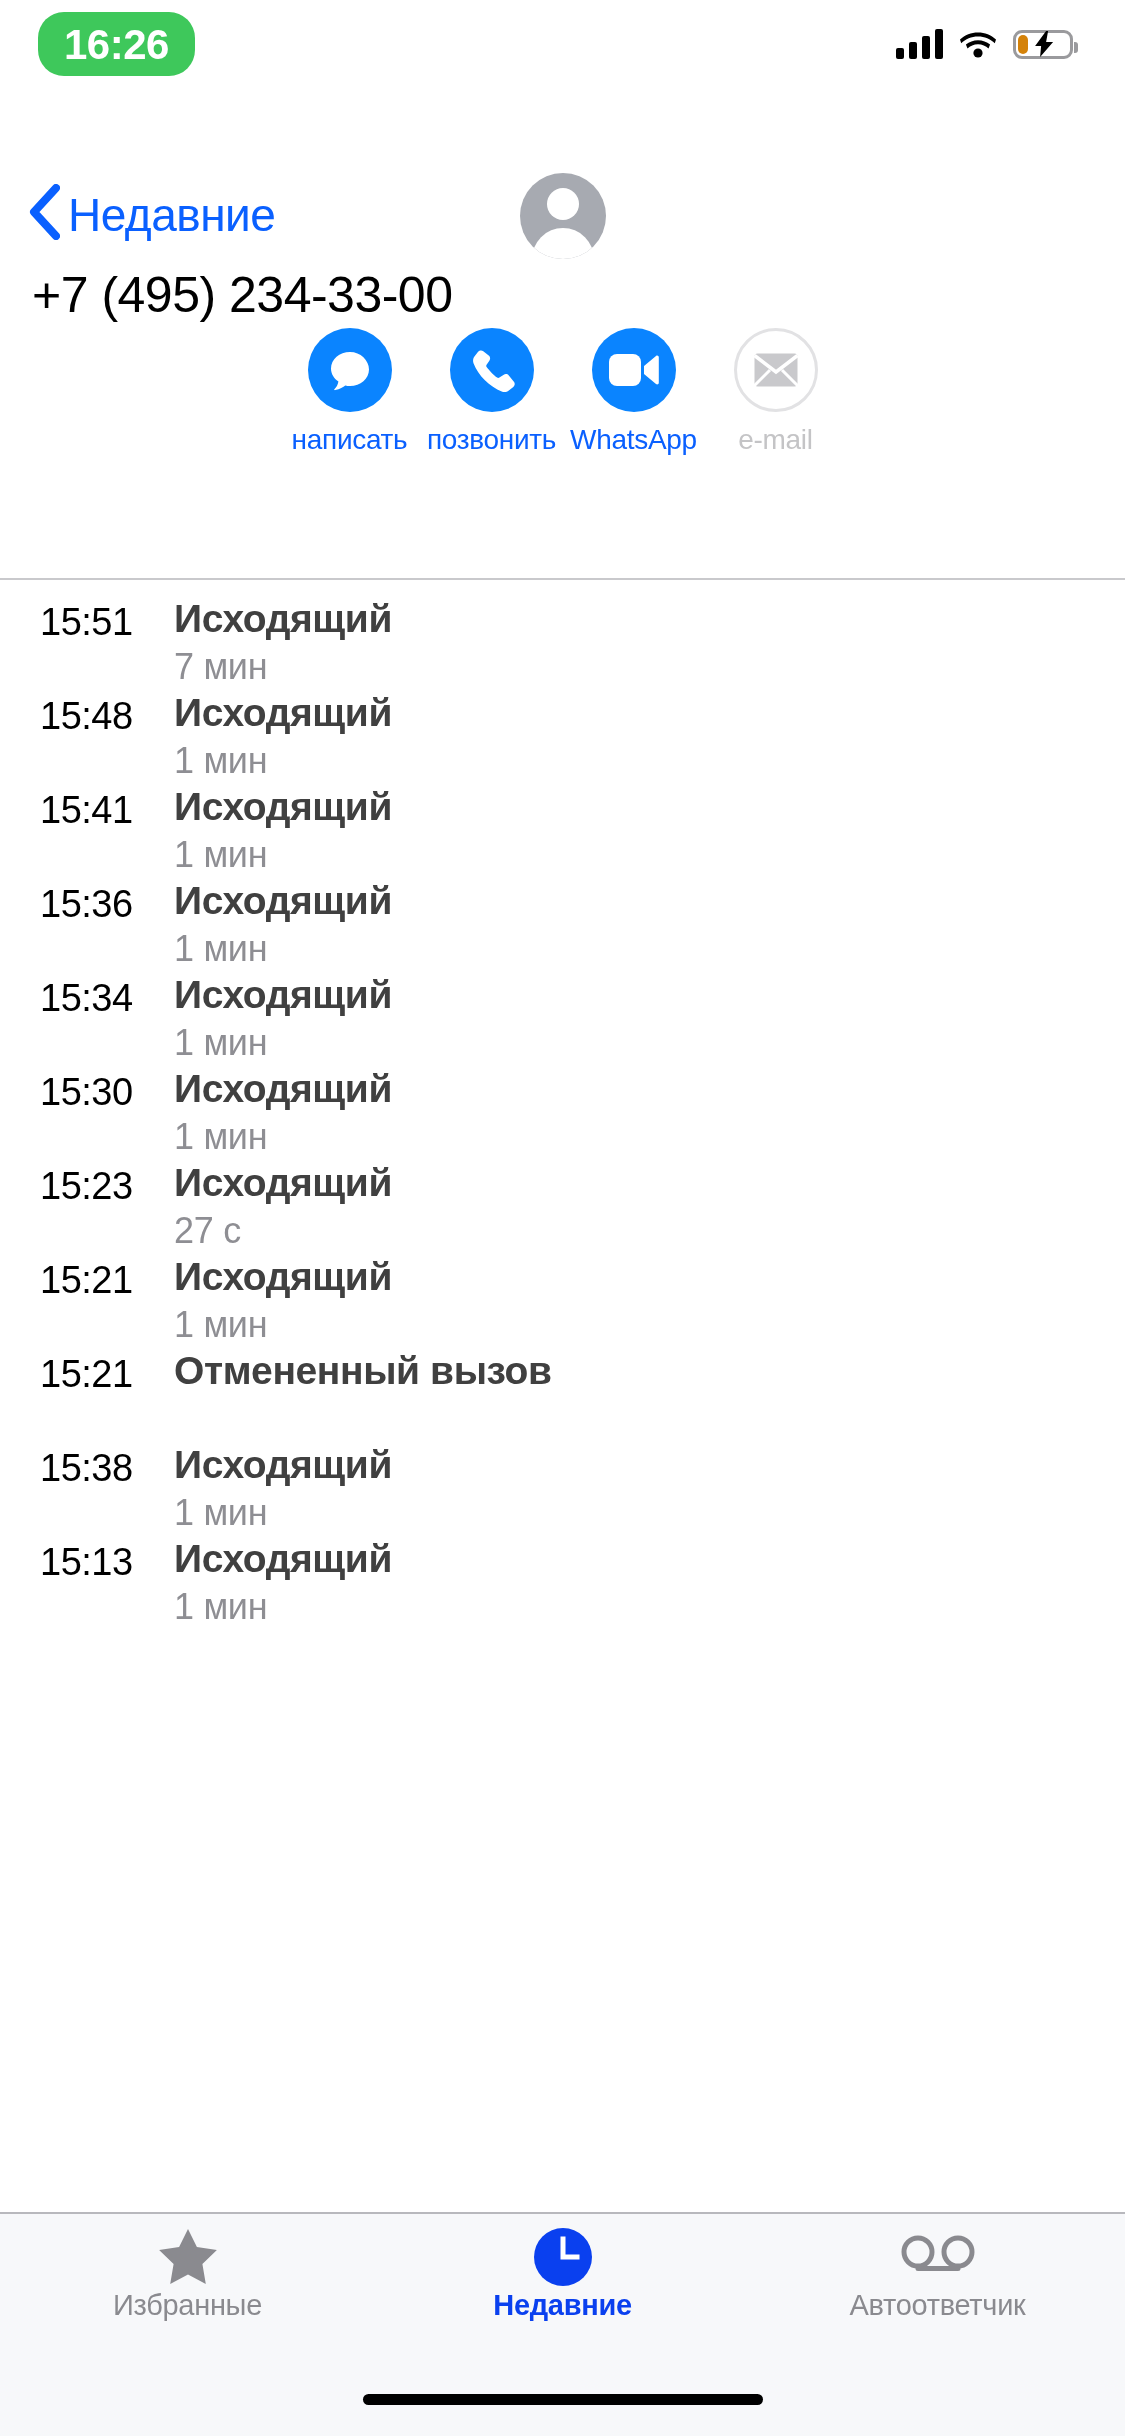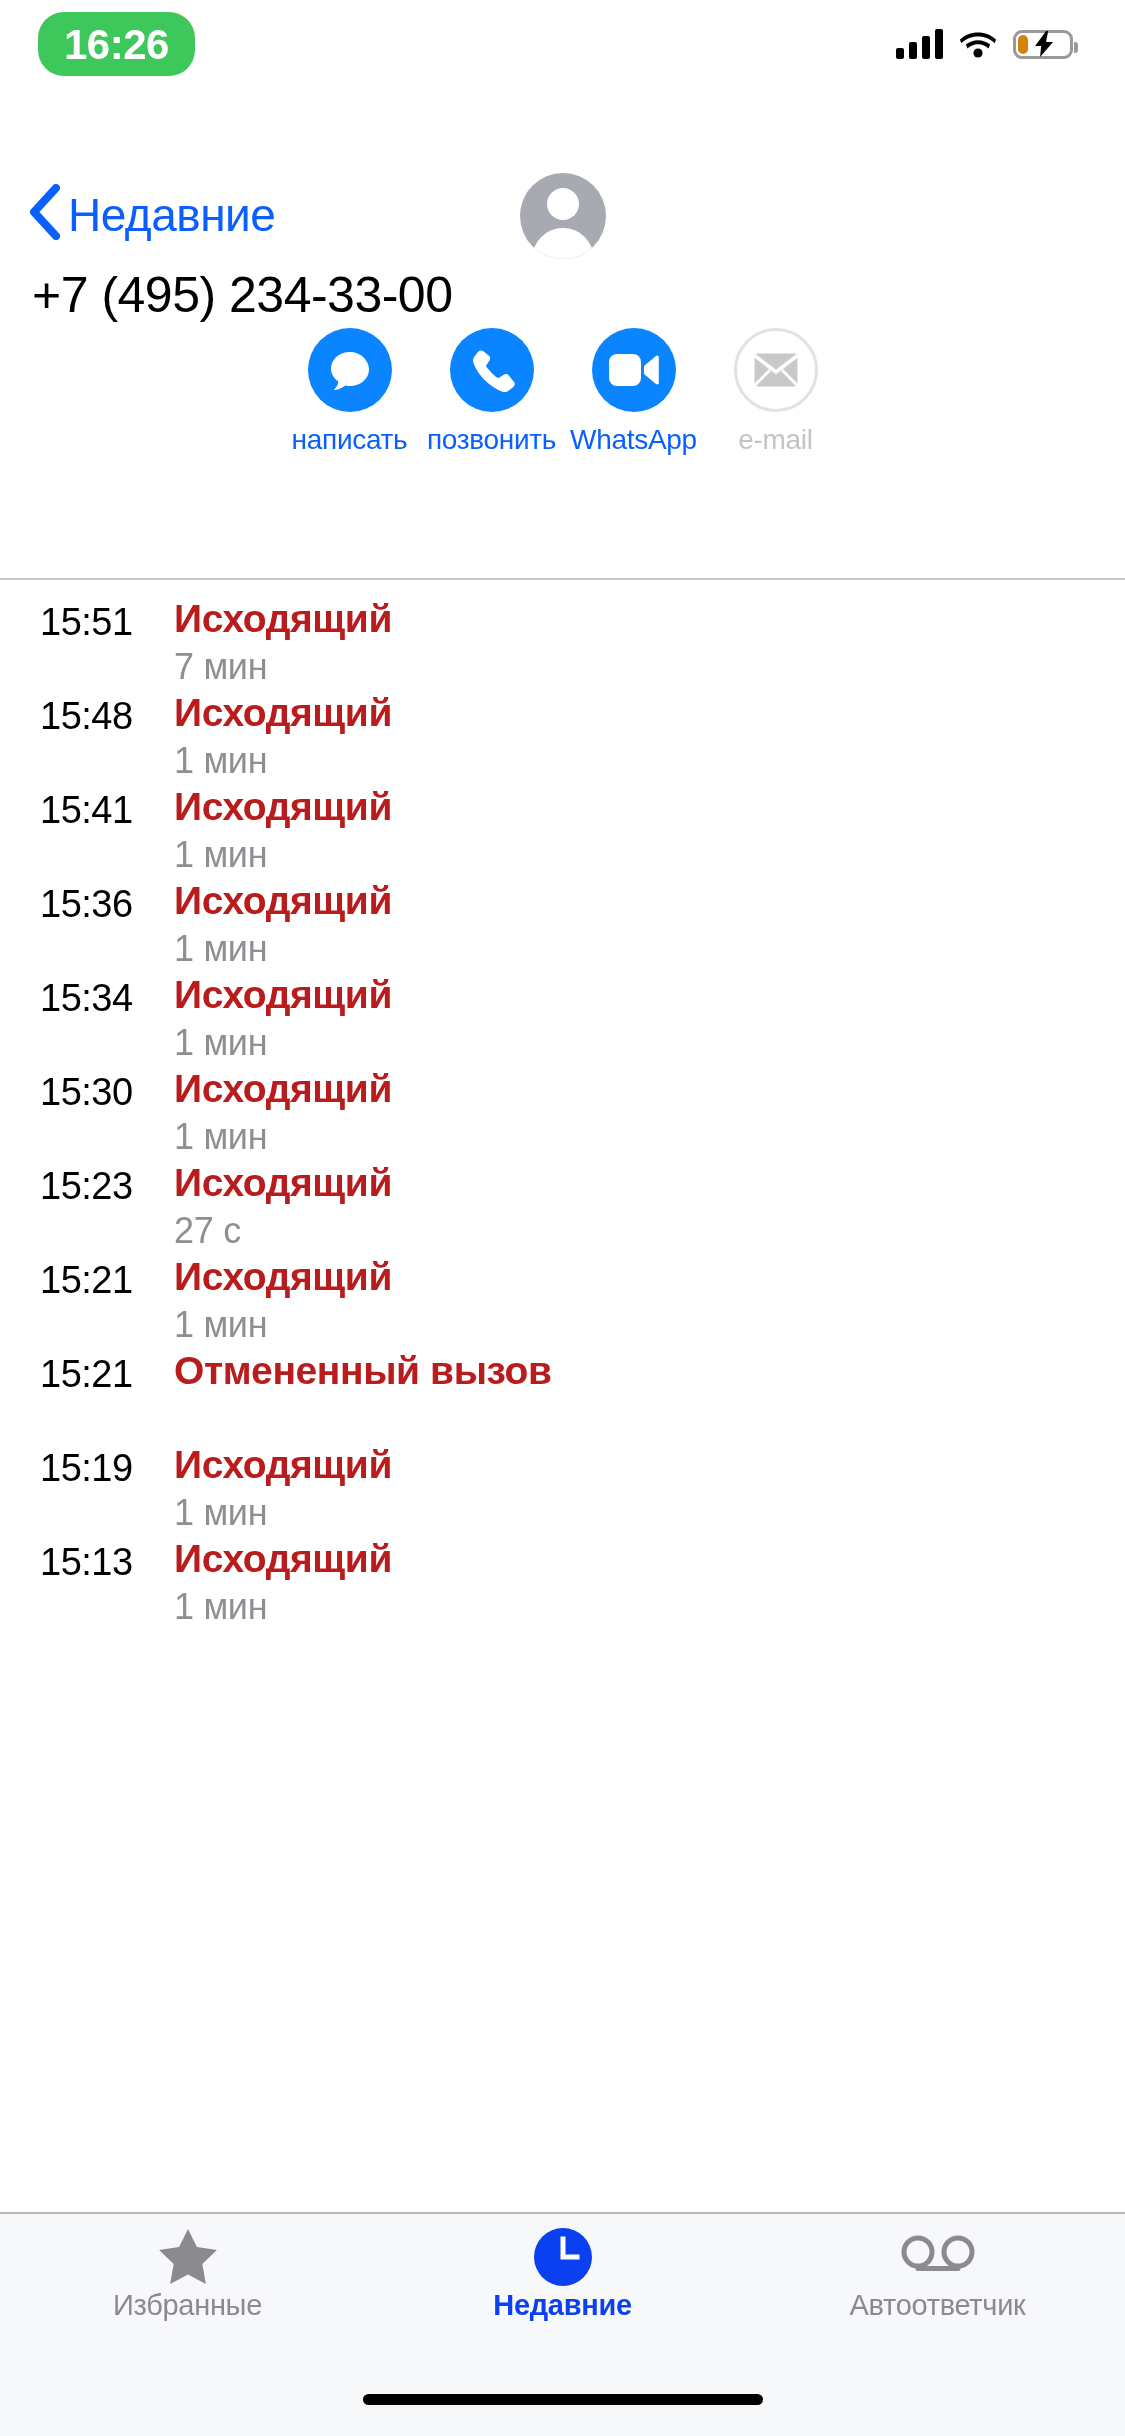--- a/index.html
+++ b/index.html
@@ -183,21 +183,21 @@
     font-size:38px;
     color:#000000;
     letter-spacing:-0.5px;
     padding-top:3px;
     text-align:left;
   }
   .call-body { flex:1 1 auto; padding-left:16px; }
   .call-type {
     font-size:39px;
     font-weight:bold;
-    color:#b91c1c;
+    color:#404040;
     letter-spacing:-0.4px;
     line-height:1.08;
   }
   .call-duration {
     font-size:36px;
     color:#8e8e93;
     letter-spacing:-0.3px;
     margin-top:8px;
     line-height:1.08;
   }
@@ -393,21 +393,21 @@
       </div>
     </div>
     <div class="call-row">
       <div class="call-time">15:21</div>
       <div class="call-body">
         <div class="call-type">Отмененный вызов</div>
 
       </div>
     </div>
     <div class="call-row">
-      <div class="call-time">15:19</div>
+      <div class="call-time">15:38</div>
       <div class="call-body">
         <div class="call-type">Исходящий</div>
         <div class="call-duration">1 мин</div>
       </div>
     </div>
     <div class="call-row">
       <div class="call-time">15:13</div>
       <div class="call-body">
         <div class="call-type">Исходящий</div>
         <div class="call-duration">1 мин</div>

